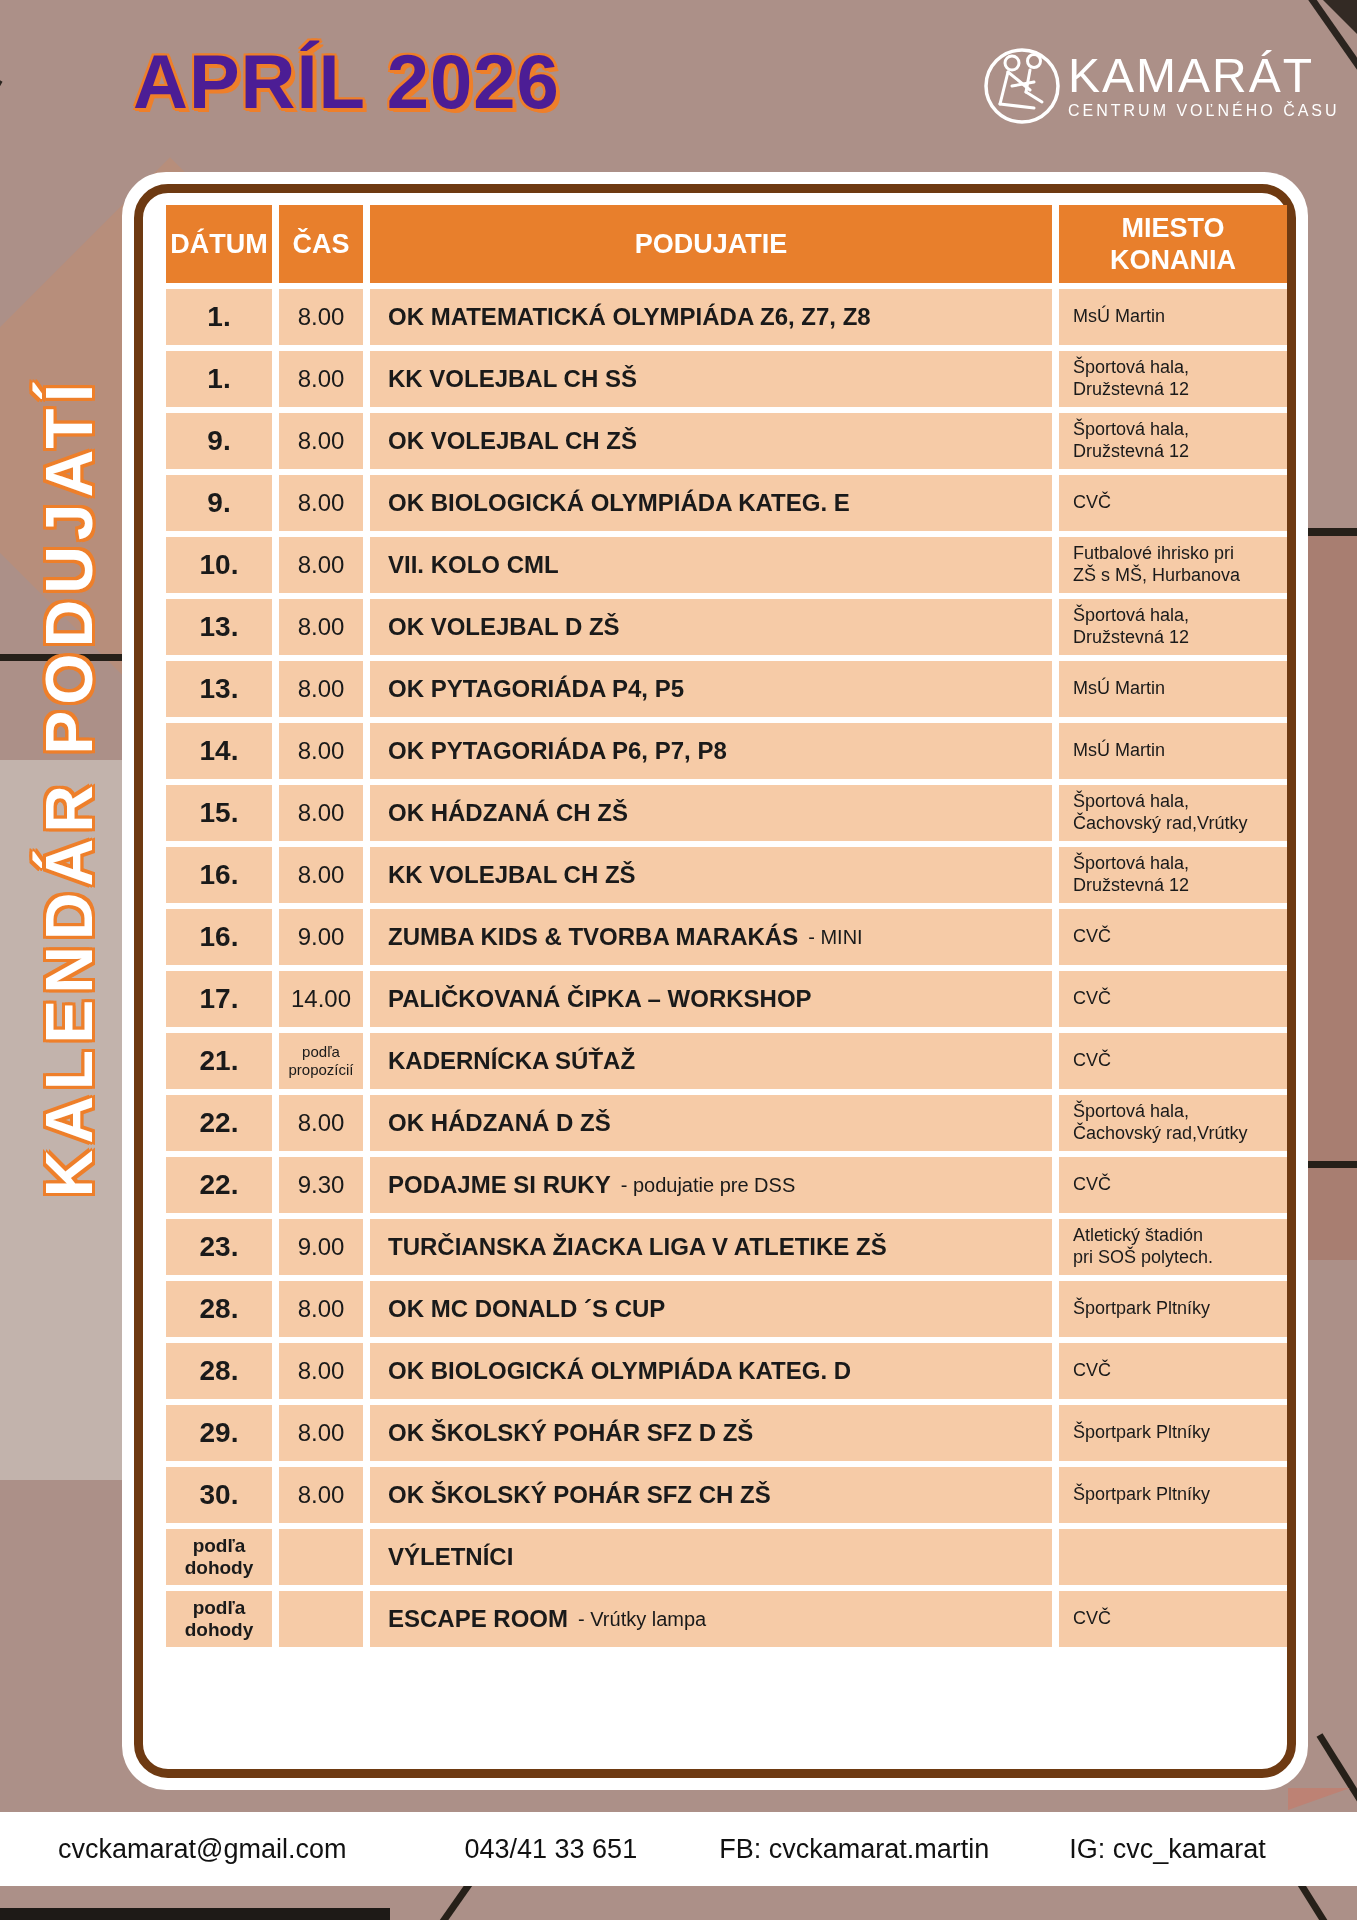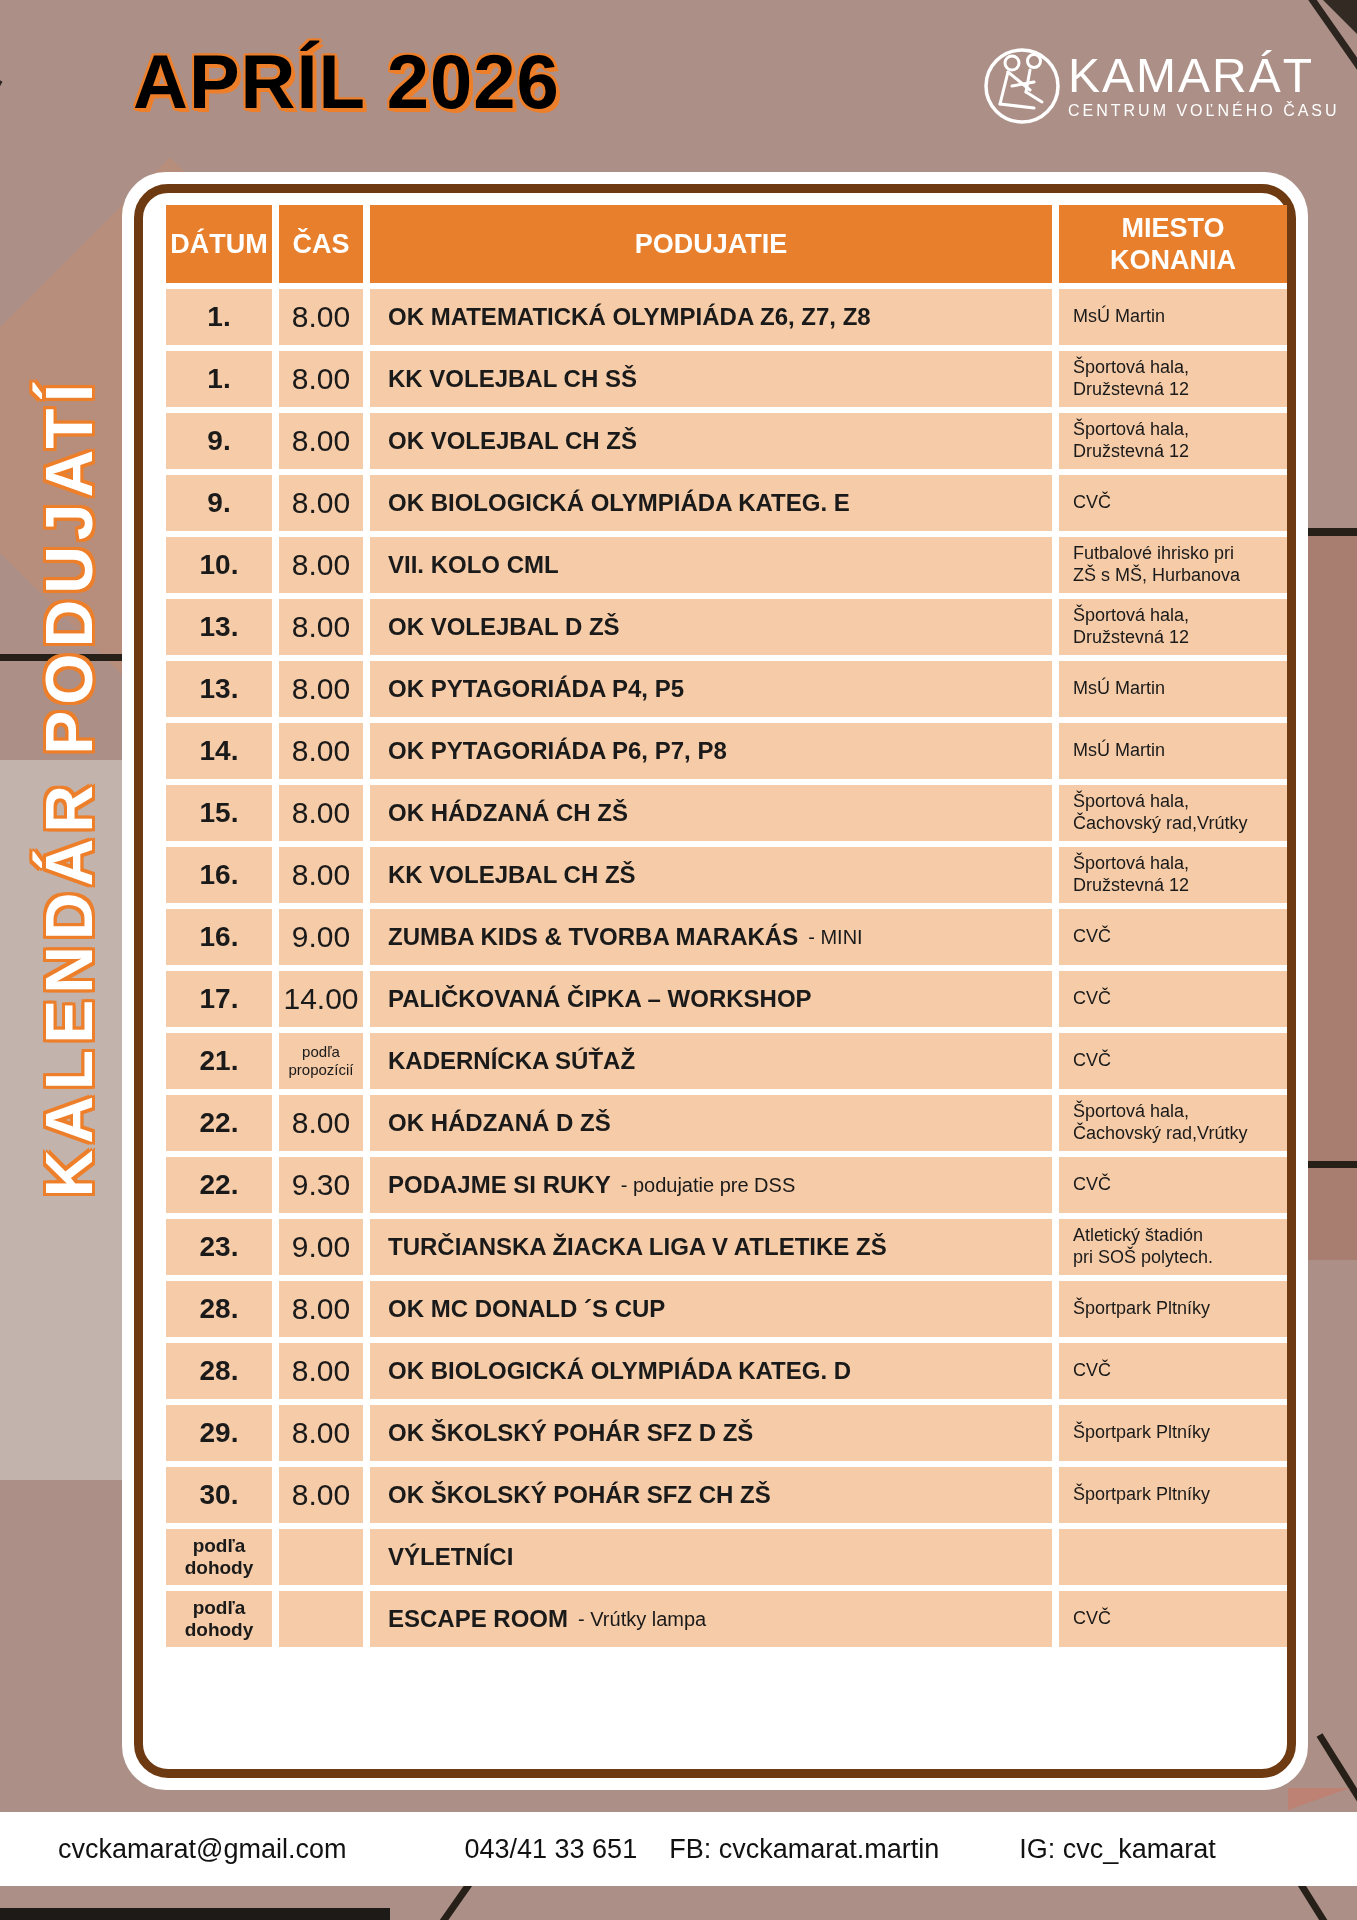--- a/index.html
+++ b/index.html
@@ -25,21 +25,21 @@
                 transform:rotate(35deg);transform-origin:top center;}
   .rect-black-bl{left:0;top:1908px;width:390px;height:12px;background:#1E1A17;}
   .tri-corner-tr{right:0;top:0;width:0;height:0;border-left:34px solid transparent;
                  border-top:34px solid #332A24;}
   .line-diag-tr{left:1288px;top:-30px;width:7px;height:150px;background:#2B241F;
                 transform:rotate(-35deg);transform-origin:top center;}
   .tri-pink-b{left:1288px;top:1788px;width:0;height:0;border-bottom:22px solid transparent;
               border-left:62px solid #BD8274;}
 
   
-  .title{position:absolute;left:133px;top:38px;z-index:3;color:#000000;
+  .title{position:absolute;left:133px;top:38px;z-index:3;color:#4c1d95;
          font-size:76px;font-weight:bold;letter-spacing:1px;
          text-shadow:4px 4px 0 #EE7F2A,-2px -2px 0 #EE7F2A,2px -2px 0 #EE7F2A,
                      -2px 2px 0 #EE7F2A,3px 0 0 #EE7F2A,0 3px 0 #EE7F2A;text-align:center;}
 
   
   .logo{position:absolute;left:982px;top:46px;z-index:3;display:flex;align-items:center;color:#fff;justify-content:flex-end;}
   .logo-icon{width:80px;height:80px;flex:0 0 auto;}
   .logo-text{margin-left:6px;display:flex;flex-direction:column;}
   .logo-name{font-size:48px;font-weight:400;letter-spacing:2px;line-height:1;}
   .logo-sub{font-size:16px;letter-spacing:3px;margin-top:2px;text-align:center;}
@@ -61,33 +61,33 @@
 
   
   .table{position:absolute;left:44px;top:33px;display:grid;
          grid-template-columns:106px 84px 682px 228px;
          grid-template-rows:78px;grid-auto-rows:56px;gap:6px 7px;}
   .th{background:#E87F2C;color:#FFFFFF;font-weight:bold;font-size:27px;line-height:1.2;
       display:flex;align-items:center;justify-content:center;text-align:center;padding:0 8px;box-sizing:border-box;}
   .td{background:#F6CBA7;color:#1A1A1A;display:flex;align-items:center;box-sizing:border-box;}
   .c-date{justify-content:center;font-weight:bold;font-size:28px;text-align:center;white-space:pre-line;}
   .c-date.multi{font-size:19px;line-height:1.15;}
-  .c-time{justify-content:center;font-size:30px;text-align:center;white-space:pre-line;}
+  .c-time{justify-content:center;font-size:24px;text-align:center;white-space:pre-line;}
   .c-time.multi{font-size:15px;line-height:1.2;}
   .c-event{justify-content:flex-start;padding-left:18px;font-weight:bold;font-size:24px;}
   .ev-note{font-weight:400;font-size:20px;margin-left:10px;white-space:nowrap;}
   .c-loc{justify-content:flex-start;padding-left:14px;padding-right:4px;
          font-size:18px;line-height:1.2;white-space:pre-line;}
 
   
   .footer{position:absolute;left:0;top:1812px;width:1357px;height:74px;background:#FFFFFF;
           z-index:4;display:flex;align-items:center;color:#111;font-size:27px;}
   .f-email{margin-left:58px;}
   .f-phone{margin-left:118px;}
-  .f-fb{margin-left:32px;}
+  .f-fb{margin-left:82px;}
   .f-ig{margin-left:80px;}
 </style>
 </head>
 <body>
 
 <div class="page">
 
   <div class="decor tri-rose"></div>
   <div class="decor panel-left-light"></div>
   <div class="decor line-diag-tl"></div>

